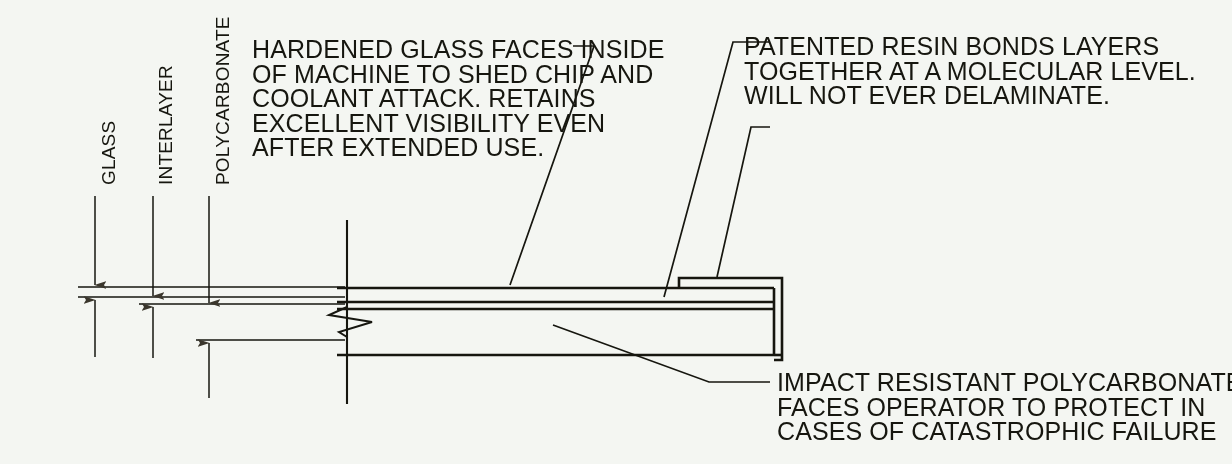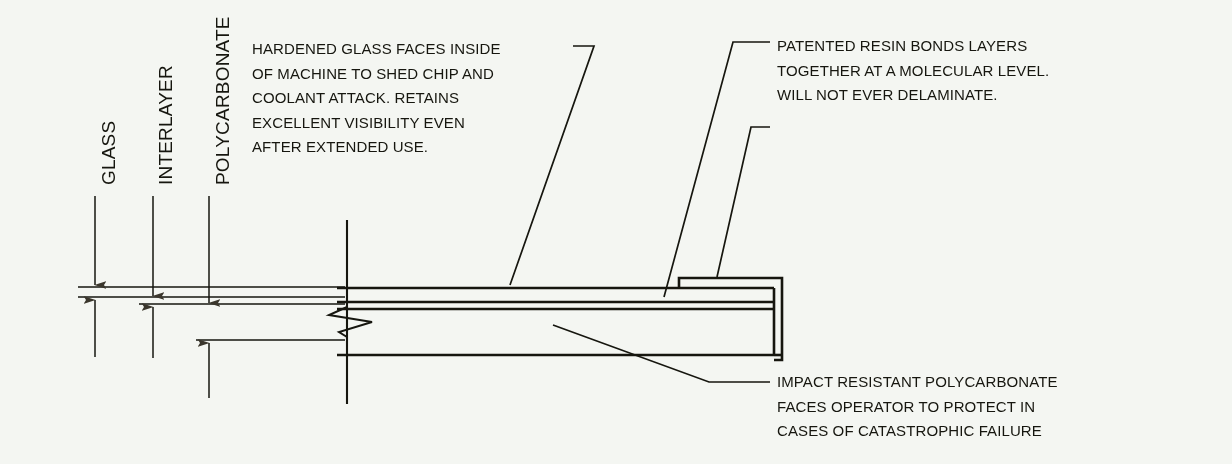--- a/index.html
+++ b/index.html
@@ -23,27 +23,27 @@
     position: absolute;
     left: 0;
     top: 0;
     width: 1232px;
     height: 464px;
   }
   .callout {
     position: absolute;
     color: #16160f;
     font-family: "Liberation Sans", sans-serif;
-    font-size: 15px;
+    font-size: 25px;
     line-height: 24.6px;
     letter-spacing: 0.1px;
     white-space: pre;
   }
   #callout-hardened-glass { left: 252px; top: 37px; }
-  #callout-patented-resin { left: 777px; top: 34px; }
+  #callout-patented-resin { left: 744px; top: 34px; }
   #callout-foam-gasket    { left: 777px; top: 118px; }
   #callout-polycarbonate-impact { left: 777px; top: 370px; }
 
   .layer-label {
     position: absolute;
     color: #16160f;
     font-family: "Liberation Sans", sans-serif;
     font-size: 19px;
     letter-spacing: 0.2px;
     white-space: nowrap;

